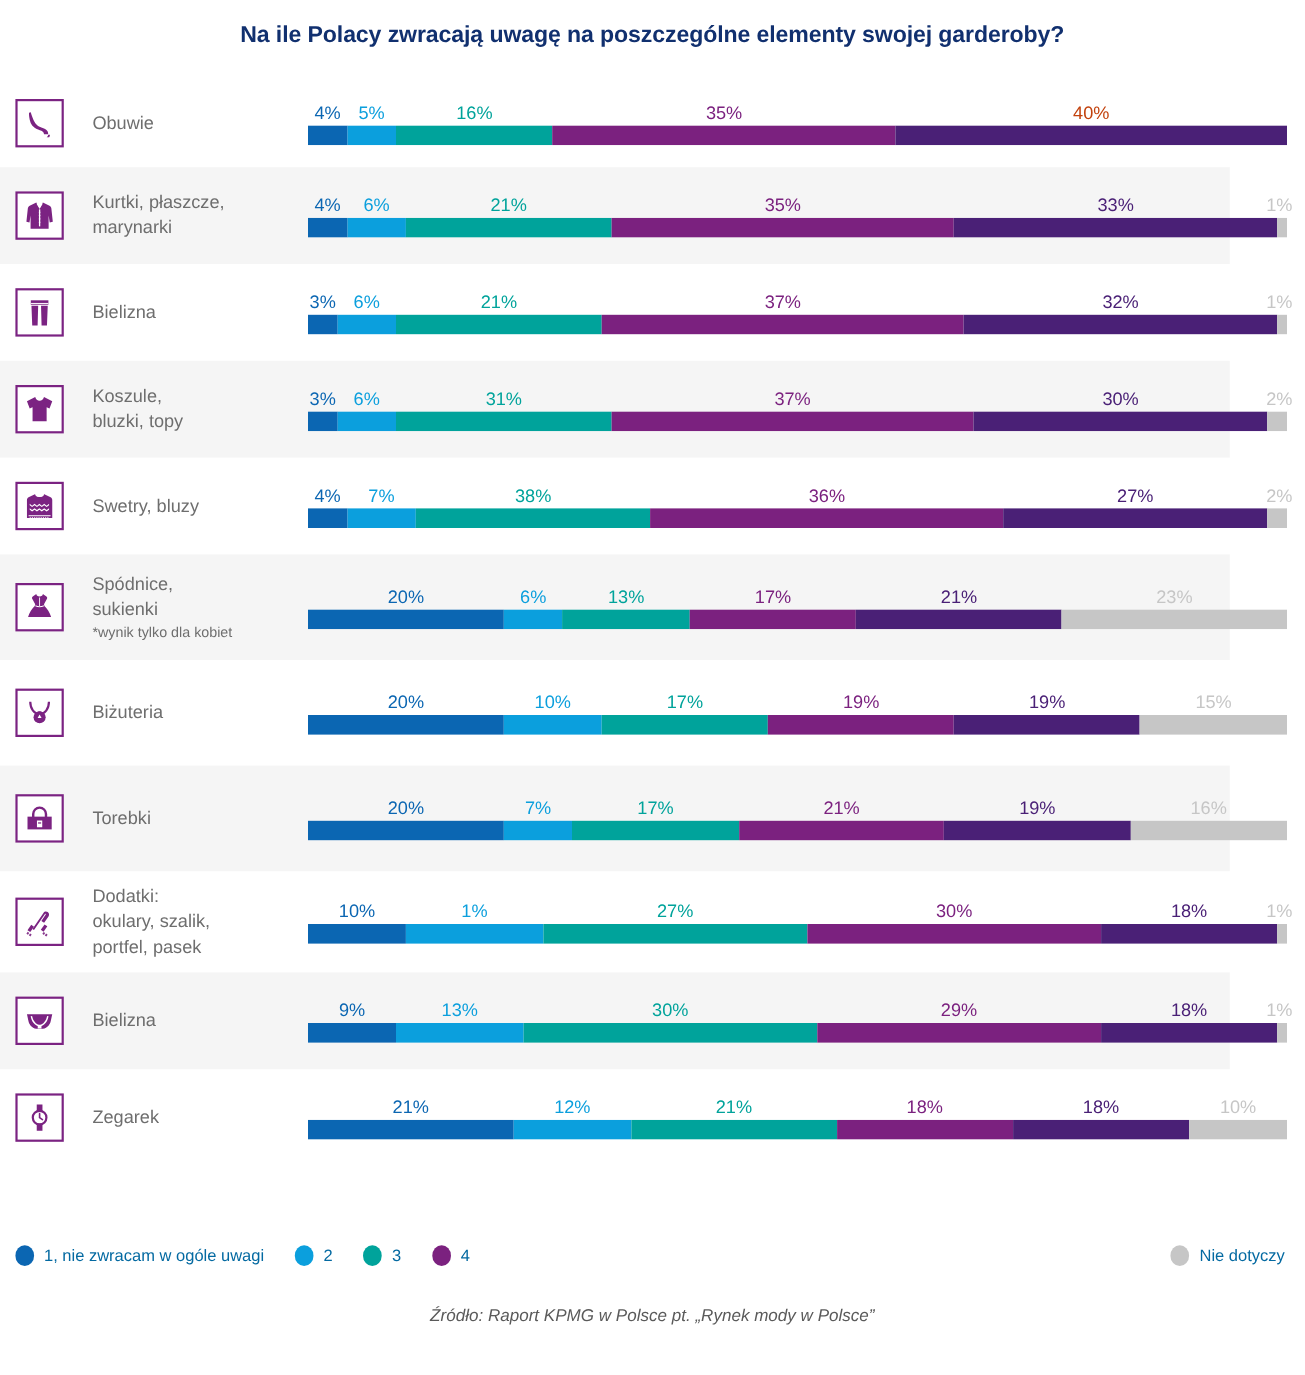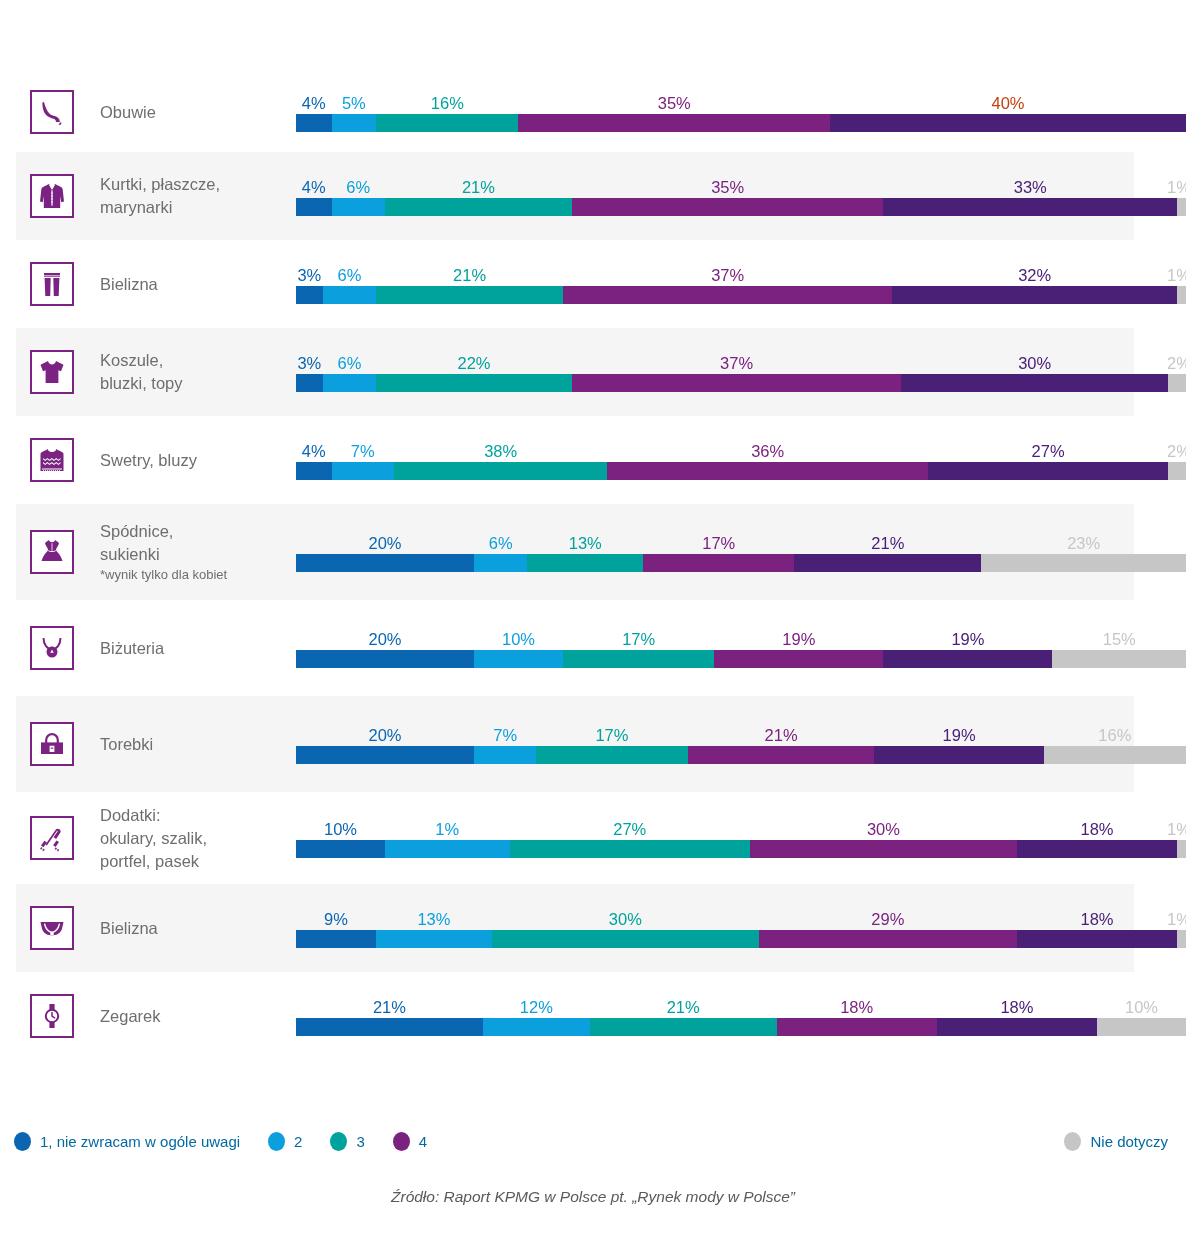--- a/index.html
+++ b/index.html
@@ -16,21 +16,21 @@
   .chart-title{
     position:absolute;left:0;top:20px;width:1186px;
     text-align:center;
     font-size:21px;font-weight:bold;
     color:#11306f;
     letter-spacing:-0.1px;
   }
 
   
   .rows{position:absolute;left:0;top:72px;width:1186px;}
-  .row{position:relative;width:1118px;box-sizing:border-box;margin-left:16px;}
+  .row{position:relative;width:1118px;box-sizing:border-box;}
   .row.alt{background:#f5f5f5;}
 
   
   .icon-box{
     position:absolute;left:14px;
     width:44px;height:44px;
     border:2px solid #7b2382;
     box-sizing:border-box;
     background:#ffffff;
     display:flex;align-items:center;justify-content:center;
@@ -98,20 +98,21 @@
     position:absolute;left:0;top:1188px;width:1186px;
     text-align:center;
     font-size:15.5px;font-style:italic;color:#5a5a5a;
   }
 </style>
 </head>
 <body>
 
 <div id="chart-root">
 
+  <div class="chart-title">Na ile Polacy zwracają uwagę na poszczególne elementy swojej garderoby?</div>
 
   <div class="rows" id="rows-host">
       <div class="row" style="height: 80px;">
         <div class="icon-box" style="top: 18px;">
           <span>
             <svg width="30" height="30" viewBox="0 0 30 30">
               <path fill="#7b2382" d="M7 5c0 0 1.6 6.4 4.3 10.2 1.3 1.8 3.1 3 5.3 3.6 2.6.7 4.6 1.6 5.6 3.5.5 1 .6 2 .6 2.7H19c0-1.5-.8-2.5-2.4-3.2-1.6-.7-4.2-1.2-6.4-2.9C7.2 16.8 6 13 5.6 9.6 5.3 7.3 5.4 5.6 5.4 5.6L7 5z"></path>
               <path fill="#7b2382" d="M22.8 25.6h1.6c0 .9-.2 1.6-.6 2.1h-2.4c.8-.4 1.3-1.1 1.4-2.1z"></path>
             </svg>
           </span>
@@ -207,21 +208,21 @@
               <path fill="#7b2382" d="M11 4L3.5 7.8 6 14.3l2.6-1.1V26h12.8V13.2l2.6 1.1 2.5-6.5L19 4c-.5 2.2-2.1 3.4-4 3.4S11.5 6.2 11 4z"></path>
             </svg>
           </span>
         </div>
         <div class="row-label" style="top: 21px;">Koszule,
 bluzki, topy</div>
         <div class="bar-wrap" style="top: 24px;">
           <div class="labels">
             <div class="seg-label" style="left: 13.35px; color: rgb(11, 102, 178);">3%</div>
             <div class="seg-label" style="left: 53.4px; color: rgb(11, 159, 221);">6%</div>
-            <div class="seg-label" style="left: 178px; color: rgb(0, 163, 155);">22%</div>
+            <div class="seg-label" style="left: 178px; color: rgb(0, 163, 155);">31%</div>
             <div class="seg-label" style="left: 440.55px; color: rgb(123, 33, 127);">37%</div>
             <div class="seg-label" style="left: 738.7px; color: rgb(74, 32, 118);">30%</div>
             <div class="seg-label" style="left: 883px; color: rgb(198, 198, 198);">2%</div>
           </div>
           <div class="bar">
             <div class="seg" style="width: 26.7px; background: rgb(11, 102, 178);"></div>
             <div class="seg" style="width: 53.4px; background: rgb(11, 159, 221);"></div>
             <div class="seg" style="width: 195.8px; background: rgb(0, 163, 155);"></div>
             <div class="seg" style="width: 329.3px; background: rgb(123, 33, 127);"></div>
             <div class="seg" style="width: 267px; background: rgb(74, 32, 118);"></div>

